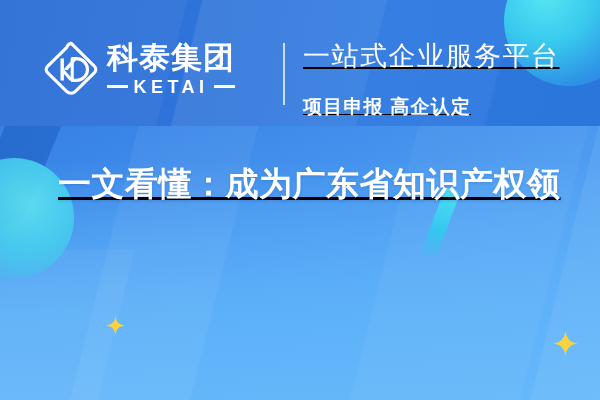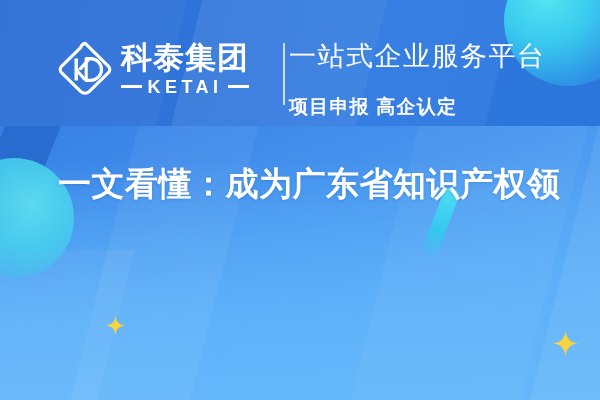--- a/index.html
+++ b/index.html
@@ -90,21 +90,21 @@
     background:linear-gradient(180deg,#4fdff3 0%,#35c6ef 60%,rgba(60,170,240,0) 100%);
     transform:rotate(21deg);
     pointer-events:none;
   }
 
   
   .sparkle { position:absolute; pointer-events:none; }
 
   
   .logo-block {
-    position:absolute; left:58px; top:40px;
+    position:absolute; left:44px; top:40px;
     display:flex; align-items:center; gap:9px;
   }
   .logo-mark { width:54px; height:58px; flex:0 0 auto; }
   .logo-words { display:flex; flex-direction:column; align-items:stretch; }
   .logo-cn {
     font-size:31px; font-weight:700; color:#fff;
     letter-spacing:1px; line-height:1.04;
     white-space:nowrap;
   }
   .logo-en-row {
@@ -120,38 +120,39 @@
 
   
   .divider {
     position:absolute; left:283px; top:43px;
     width:2px; height:62px;
     background:rgba(255,255,255,.72);
   }
 
   
   .slogan-block {
-    position:absolute; left:289px; top:41px;
+    position:absolute; left:303px; top:41px;text-decoration:underline;
   }
   .slogan-main {
     font-size:27px; font-weight:400; color:#fff;
     letter-spacing:1.5px; line-height:1.18;
     white-space:nowrap;
   }
   .slogan-sub {
     margin-top:23px;
     font-size:19px; font-weight:700; color:#fff;
     letter-spacing:1.2px; line-height:1.15;
     white-space:nowrap;
   }
 
   
   .title-block {
     position:absolute; left:58px; top:161px;
     width:510px;
+    text-decoration:underline;
   }
   .title-line {
     font-size:33px; font-weight:700; color:#ffffff;
     line-height:1.42; letter-spacing:.5px;
     white-space:nowrap;
     text-shadow:0 1px 3px rgba(20,70,150,.22);
   }
 </style>
 </head>
 <body>

